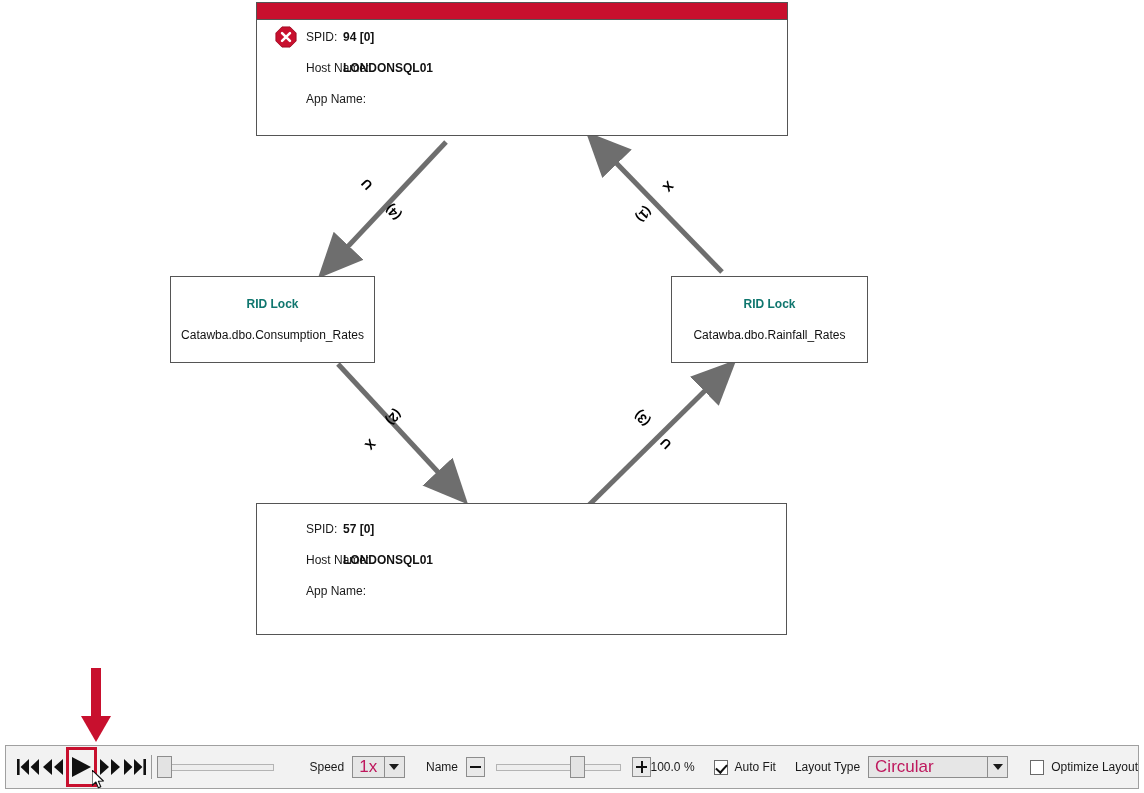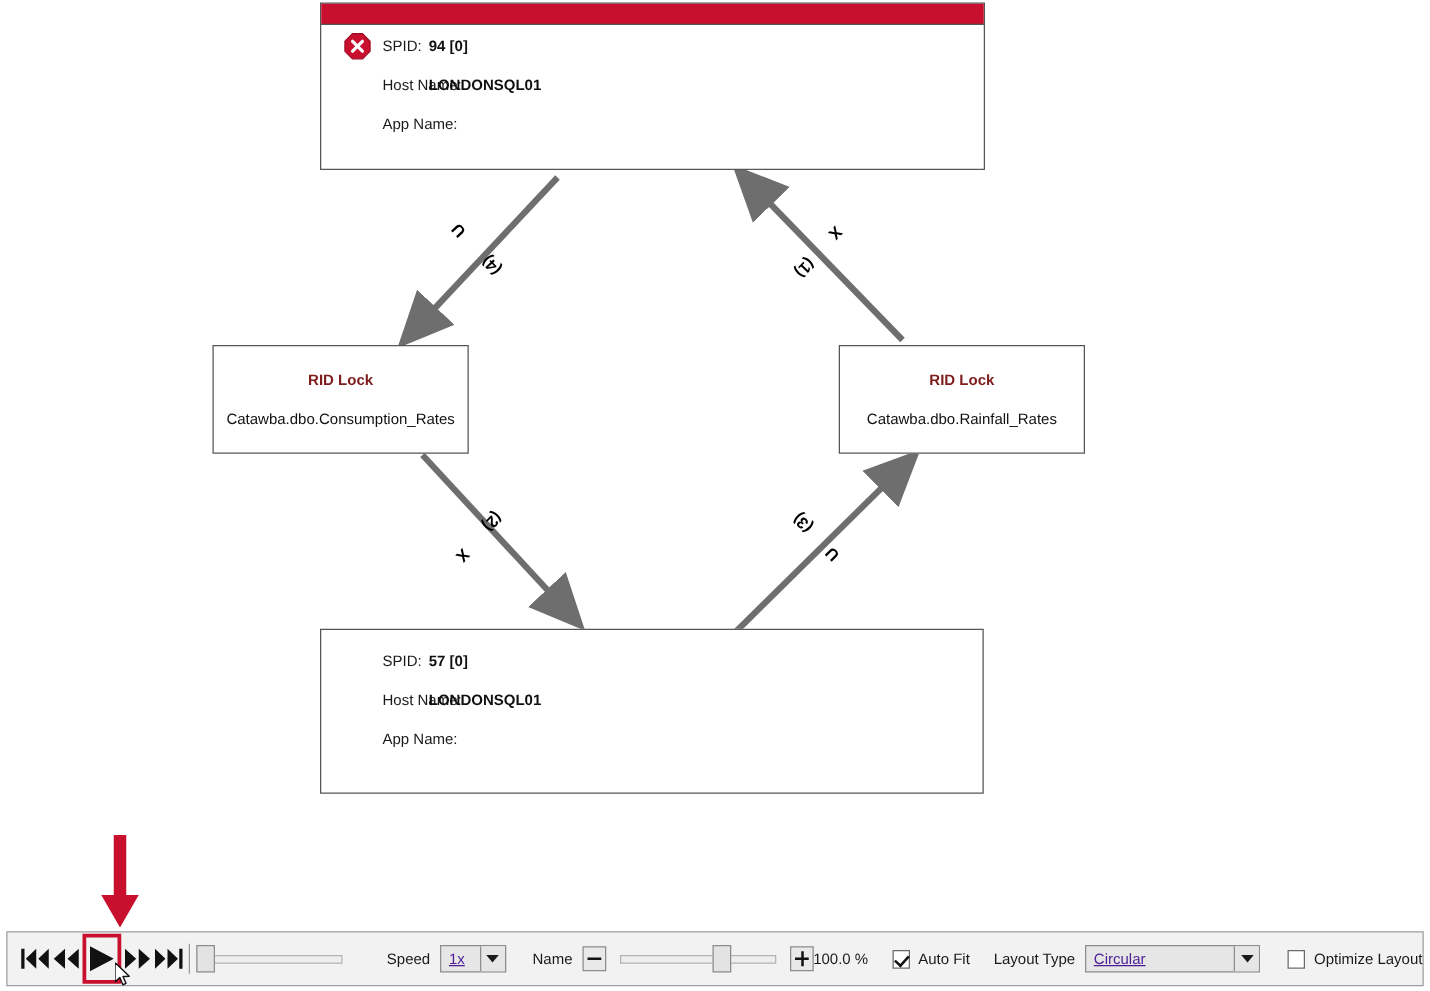--- a/index.html
+++ b/index.html
@@ -80,21 +80,21 @@
     border: 1px solid #555555;
     z-index: 3;
     display: flex;
     flex-direction: column;
     align-items: center;
     justify-content: center;
   }
   .res-title {
     font-size: 12px;
     font-weight: bold;
-    color: #7f1d1d;
+    color: #0f766e;
     margin-bottom: 17px;
   }
   .res-sub {
     font-size: 12px;
     color: #111111;
   }
 
   
   .edge-label {
     position: absolute;
@@ -176,24 +176,23 @@
     height: 22px;
     background: #e6e6e6;
     border: 1px solid #8d8d8d;
     display: flex;
     align-items: stretch;
   }
   .combo .val {
     flex: 1;
     display: flex; align-items: center;
     padding: 0 6px;
-    font-size: 12px;
-    color: #4c1d95;
+    font-size: 17px;
+    color: #be185d;
     white-space: nowrap;
-    text-decoration: underline;
   }
   .combo .arrowbox {
     width: 20px;
     border-left: 1px solid #8d8d8d;
     background: #e6e6e6;
     display: flex; align-items: center; justify-content: center;
   }
   .combo .arrowbox i {
     display: block;
     width: 0; height: 0;

